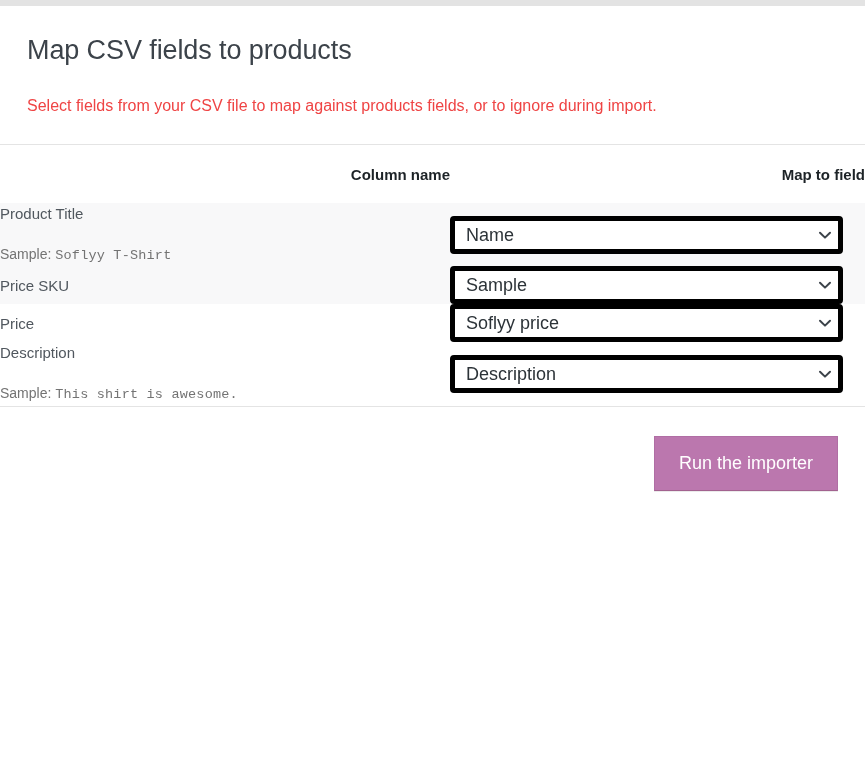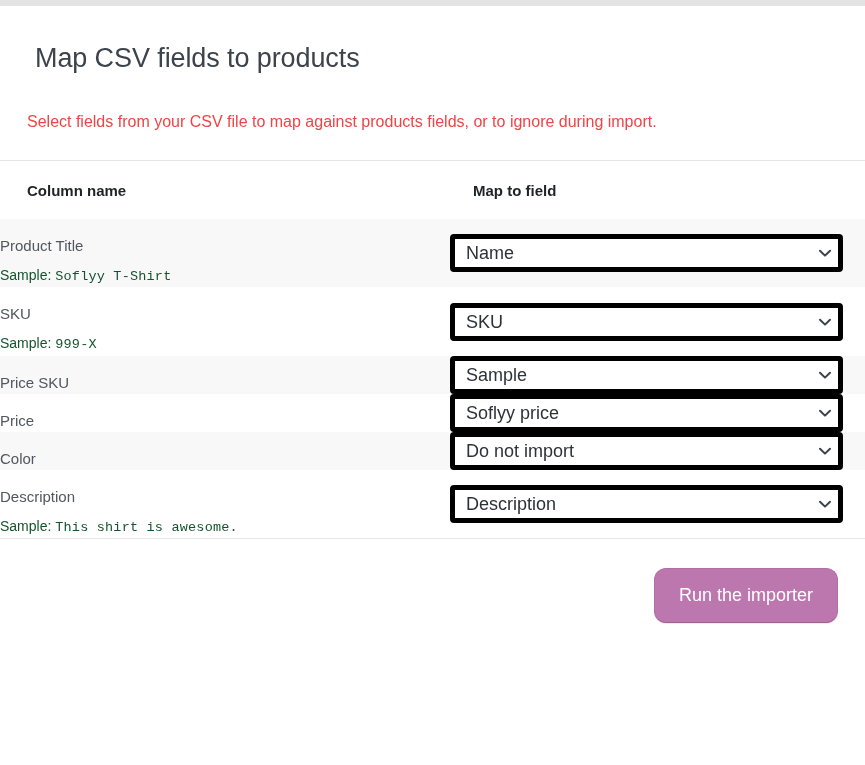--- a/index.html
+++ b/index.html
@@ -30,21 +30,21 @@
     width: 100%;
   }
   .content {
     padding: 0 27px 0 27px;
     box-sizing: border-box;
   }
   .page-title {
     font-size: 27px;
     font-weight: 400;
     color: #3c434a;
-    margin: 8px;
+    margin: 0;
     padding-top: 28px;
     line-height: 1.25;
     letter-spacing: -0.1px;
   }
   .page-subtitle {
     font-size: 16px;
     font-weight: 400;
     color: #ef4444;
     margin: 0;
     padding-top: 27px;
@@ -59,21 +59,21 @@
   
   .map-table {
     width: 100%;
     border-collapse: collapse;
     table-layout: fixed;
   }
   .map-table col.col-name { width: 450px; }
   .map-table col.col-field { width: 415px; }
 
   .map-table th {
-    text-align: left;
+    text-align: right;
     font-size: 15px;
     font-weight: 700;
     color: #1d2327;
     padding: 21px 0 20px 27px;
     background: #ffffff;
     border: 0;
   }
   .map-table th.th-field {
     padding-left: 23px;
   }
@@ -92,28 +92,27 @@
     padding: 18px 10px 18px 27px;
   }
   .cell-field {
     padding: 12px 20px 12px 23px;
   }
   .col-label {
     font-size: 15px;
     color: #50575e;
     line-height: 1.45;
     display: block;
-    margin-top: 16px;
   }
   .sample-line {
     font-size: 14px;
-    color: #14532d;
+    color: #737373;
     line-height: 1.6;
     display: block;
-    margin-top: 7px;
+    margin-top: 18px;
   }
   .sample-prefix {
     font-family: "Liberation Sans", sans-serif;
   }
   .sample-value {
     font-family: "Liberation Mono", monospace;
     font-size: 13.5px;
     letter-spacing: 0.2px;
   }
   
@@ -165,21 +164,21 @@
   }
   .run-button {
     display: inline-block;
     font-family: "Liberation Sans", sans-serif;
     font-size: 18px;
     line-height: 1;
     color: #ffffff;
     background: #bb77ae;
     border: 1px solid #b06ea4;
     border-bottom-color: #a2628f;
-    border-radius: 12px;
+    border-radius: 0;
     padding: 17px 24px 18px 24px;
     cursor: pointer;
     box-shadow: 0 1px 0 rgba(0,0,0,0.08);
     text-shadow: none;
   }
 </style>
 </head>
 <body>
 
 <div class="page">
@@ -216,84 +215,53 @@
             <span class="select-box">Name</span>
             <span class="chevron-icon">
               <svg viewBox="0 0 14 14" width="14" height="14" aria-hidden="true">
                   <path d="M2 4.8 L7 9.6 L12 4.8" fill="none" stroke="#3c434a" stroke-width="2" stroke-linecap="round" stroke-linejoin="round"></path>
                 </svg>
             </span>
           </span>
         </td>
       </tr>
 
+
+      <tr class="stripe">
+        <td class="cell-name">
+          <span class="col-label">Price SKU</span>
+        </td>
+        <td class="cell-field">
+          <span class="select-wrap">
+            <span class="select-box">Sample</span>
+            <span class="chevron-icon">
+              <svg viewBox="0 0 14 14" width="14" height="14" aria-hidden="true">
+                  <path d="M2 4.8 L7 9.6 L12 4.8" fill="none" stroke="#3c434a" stroke-width="2" stroke-linecap="round" stroke-linejoin="round"></path>
+                </svg>
+            </span>
+          </span>
+        </td>
+      </tr>
+
       <tr class="plain">
         <td class="cell-name">
-          <span class="col-label">SKU</span>
-          <span class="sample-line"><span class="sample-prefix">Sample:</span> <span class="sample-value">999-X</span></span>
-        </td>
-        <td class="cell-field">
-          <span class="select-wrap">
-            <span class="select-box">SKU</span>
-            <span class="chevron-icon">
-              <svg viewBox="0 0 14 14" width="14" height="14" aria-hidden="true">
-                  <path d="M2 4.8 L7 9.6 L12 4.8" fill="none" stroke="#3c434a" stroke-width="2" stroke-linecap="round" stroke-linejoin="round"></path>
-                </svg>
-            </span>
-          </span>
-        </td>
-      </tr>
-
-      <tr class="stripe">
-        <td class="cell-name">
-          <span class="col-label">Price SKU</span>
-        </td>
-        <td class="cell-field">
-          <span class="select-wrap">
-            <span class="select-box">Sample</span>
-            <span class="chevron-icon">
-              <svg viewBox="0 0 14 14" width="14" height="14" aria-hidden="true">
-                  <path d="M2 4.8 L7 9.6 L12 4.8" fill="none" stroke="#3c434a" stroke-width="2" stroke-linecap="round" stroke-linejoin="round"></path>
-                </svg>
-            </span>
-          </span>
-        </td>
-      </tr>
-
-      <tr class="plain">
-        <td class="cell-name">
           <span class="col-label">Price</span>
         </td>
         <td class="cell-field">
           <span class="select-wrap">
             <span class="select-box">Soflyy price</span>
             <span class="chevron-icon">
               <svg viewBox="0 0 14 14" width="14" height="14" aria-hidden="true">
                   <path d="M2 4.8 L7 9.6 L12 4.8" fill="none" stroke="#3c434a" stroke-width="2" stroke-linecap="round" stroke-linejoin="round"></path>
                 </svg>
             </span>
           </span>
         </td>
       </tr>
 
-      <tr class="stripe">
-        <td class="cell-name">
-          <span class="col-label">Color</span>
-        </td>
-        <td class="cell-field">
-          <span class="select-wrap">
-            <span class="select-box">Do not import</span>
-            <span class="chevron-icon">
-              <svg viewBox="0 0 14 14" width="14" height="14" aria-hidden="true">
-                  <path d="M2 4.8 L7 9.6 L12 4.8" fill="none" stroke="#3c434a" stroke-width="2" stroke-linecap="round" stroke-linejoin="round"></path>
-                </svg>
-            </span>
-          </span>
-        </td>
-      </tr>
 
       <tr class="plain">
         <td class="cell-name">
           <span class="col-label">Description</span>
           <span class="sample-line"><span class="sample-prefix">Sample:</span> <span class="sample-value">This shirt is awesome.</span></span>
         </td>
         <td class="cell-field">
           <span class="select-wrap">
             <span class="select-box">Description</span>
             <span class="chevron-icon">

